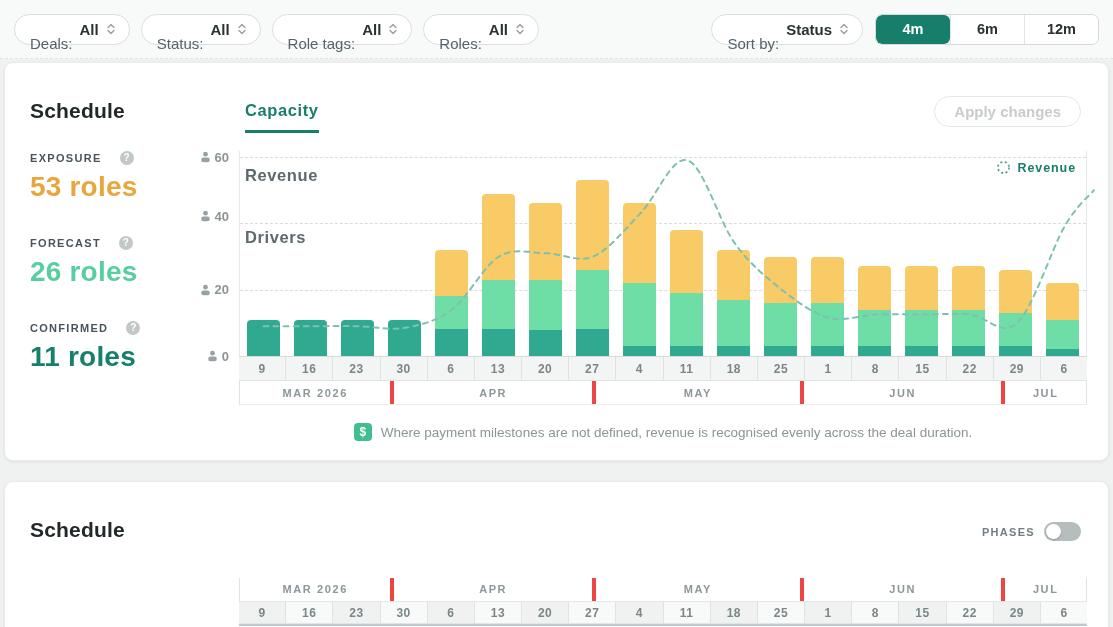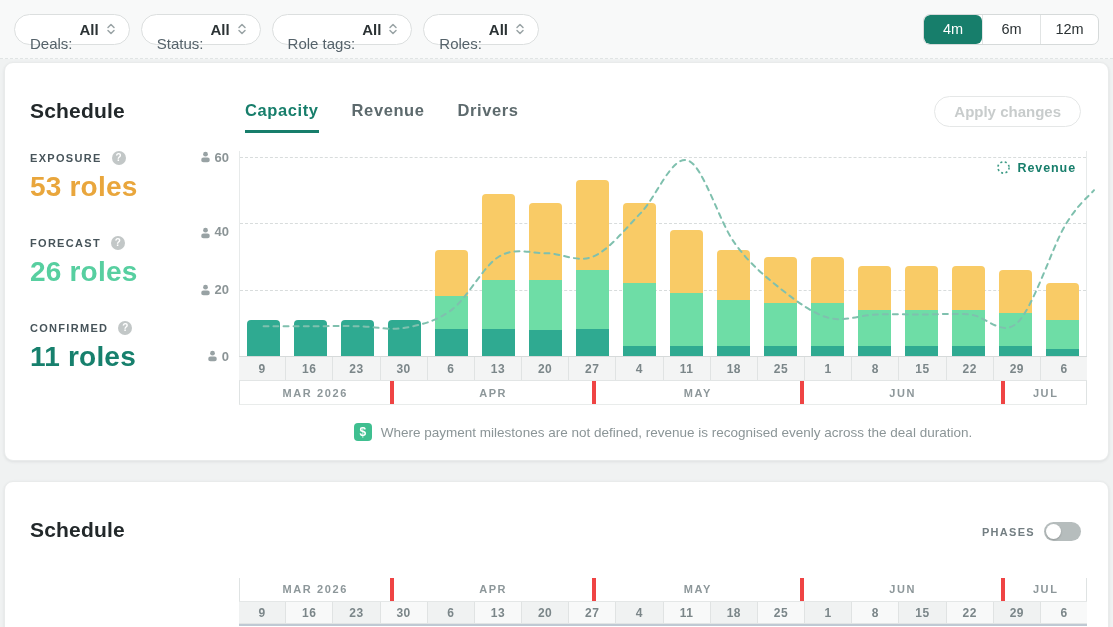--- a/index.html
+++ b/index.html
@@ -26,54 +26,54 @@
   }
   .pill .lbl { color:#55626a;margin-top:28px; }
   .pill .val { color:#2b3234; font-weight:700; }
   .chev { flex:0 0 auto; }
   .topbar-right { margin-left:auto; display:flex; align-items:center; gap:12px; }
   .seg {
     display:flex; background:#fff; border:1px solid #d6dada; border-radius:7px;
     height:31px; overflow:hidden;
   }
   .seg-btn {
-    width:58px; font-size:14.5px; font-weight:400; color:#2b3234;
+    width:74px; font-size:14.5px; font-weight:700; color:#2b3234;
     background:transparent; border:none; border-left:1px solid #e1e4e4;
     font-family:inherit; cursor:pointer; line-height:29px; text-align:center;
   }
   .seg-btn:first-child { border-left:none; }
   .seg-btn.sel { background:#177e6b; color:#fff; border-radius:6px; border-left-color:transparent; }
   
   .panel {
     position:absolute; left:4px; width:1105px; background:#fff;
     border:1px solid #e9ebeb; border-radius:9px;
     box-shadow:0 1px 3px rgba(60,70,80,.10);
   }
   #portfolio-panel { top:62px; height:399px; }
   #schedule-panel  { top:481px; height:260px; }
   .p-title {
     position:absolute; left:25px; top:36px;
     font-size:21px; font-weight:700; color:#22282a; letter-spacing:.2px;
   }
-  .tabs { position:absolute; left:240px; top:38px; display:flex; gap:33px; }
+  .tabs { position:absolute; left:240px; top:38px; display:flex; gap:33px;flex-direction:column; }
   .tab {
     font-size:16.5px; font-weight:700; letter-spacing:.6px; color:#5d6a6d;
     padding-bottom:10px; cursor:pointer;
   }
   .tab.active { color:#177e6b; border-bottom:3px solid #177e6b; }
   .apply-btn {
     position:absolute; right:27px; top:33px; height:31px;
     background:#fff; border:1px solid #e5e7e7; border-radius:16px;
     color:#c8cccc; font-size:15px; font-weight:600; padding:0 19px;
     font-family:inherit;
   }
   
   .stats { position:absolute; left:25px; top:88px; width:200px; }
   .stat { margin-bottom:33px; }
-  .stat-label-row { display:flex; align-items:center; gap:10px; margin-bottom:6px; }
+  .stat-label-row { display:flex; align-items:center; gap:18px; margin-bottom:6px; }
   .stat-label { font-size:11px; font-weight:700; letter-spacing:1.3px; color:#47545a; }
   .help {
     width:14px; height:14px; border-radius:50%; background:#c2c7c7; color:#fff;
     font-size:10px; font-weight:700; text-align:center; line-height:14px; cursor:pointer;
   }
   .stat-value { font-size:28px; line-height:32px; font-weight:600; letter-spacing:.2px; }
   
   .yaxis { position:absolute; left:0; top:88px; width:228px; height:205px; }
   .ytick {
     position:absolute; right:4px; display:flex; align-items:center; gap:4px;
@@ -170,20 +170,27 @@
       </div>
       <div class="pill">
         <span class="lbl">Roles:</span>
         <span class="val">All</span>
         <svg class="chev" width="10" height="12" viewBox="0 0 10 12">
           <path d="M2 4.5L5 1.5L8 4.5M2 7.5L5 10.5L8 7.5" fill="none" stroke="#9aa4a6" stroke-width="1.5" stroke-linecap="round" stroke-linejoin="round"></path>
         </svg>
       </div>
     </div>
   <div class="topbar-right">
+    <div class="pill">
+      <span class="lbl">Sort by:</span>
+      <span class="val">Status</span>
+      <svg class="chev" width="10" height="12" viewBox="0 0 10 12">
+          <path d="M2 4.5L5 1.5L8 4.5M2 7.5L5 10.5L8 7.5" fill="none" stroke="#9aa4a6" stroke-width="1.5" stroke-linecap="round" stroke-linejoin="round"></path>
+        </svg>
+    </div>
     <div class="seg">
         <button class="seg-btn sel">4m</button>
         <button class="seg-btn">6m</button>
         <button class="seg-btn">12m</button>
       </div>
   </div>
 </div>
 
 <div class="panel" id="portfolio-panel">
   <div class="p-title">Schedule</div>
@@ -219,21 +226,21 @@
     </div>
 
   <div class="yaxis">
       <div class="ytick" style="top: -2px;">
         <svg width="11" height="12" viewBox="0 0 11 12">
           <circle cx="5.5" cy="3.2" r="2.4" fill="#98a2a4"></circle>
           <rect x="1.2" y="6.6" width="8.6" height="4.6" rx="2.3" fill="#98a2a4"></rect>
         </svg>
         <span>60</span>
       </div>
-      <div class="ytick" style="top: 72px; align-items: flex-end;">
+      <div class="ytick" style="top: 57px;">
         <svg width="11" height="12" viewBox="0 0 11 12">
           <circle cx="5.5" cy="3.2" r="2.4" fill="#98a2a4"></circle>
           <rect x="1.2" y="6.6" width="8.6" height="4.6" rx="2.3" fill="#98a2a4"></rect>
         </svg>
         <span>40</span>
       </div>
       <div class="ytick" style="top: 130.667px;">
         <svg width="11" height="12" viewBox="0 0 11 12">
           <circle cx="5.5" cy="3.2" r="2.4" fill="#98a2a4"></circle>
           <rect x="1.2" y="6.6" width="8.6" height="4.6" rx="2.3" fill="#98a2a4"></rect>

